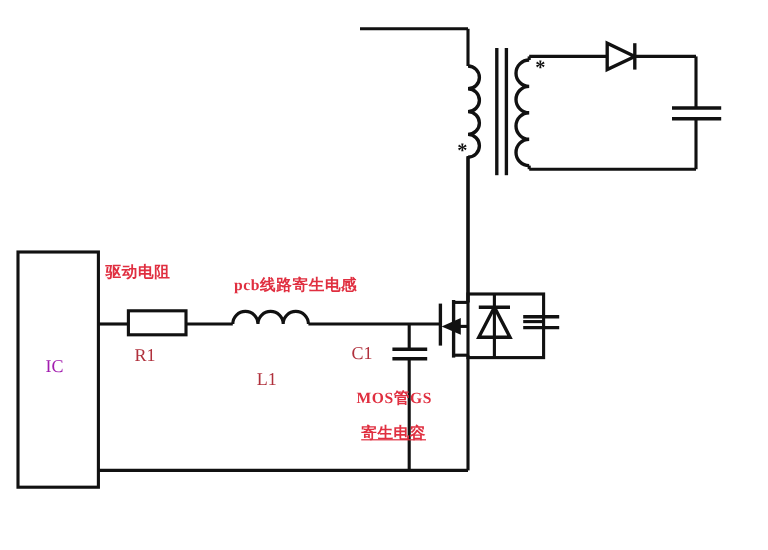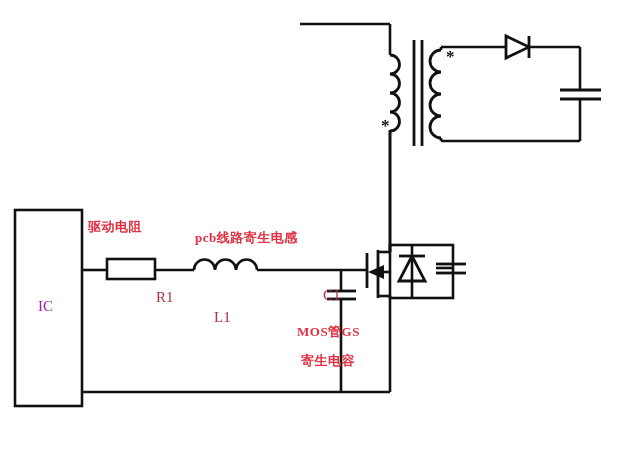--- a/index.html
+++ b/index.html
@@ -113,29 +113,29 @@
     <line x1="580" y1="47" x2="580" y2="90" stroke="#111111" stroke-width="2.6"></line>
     <line x1="560" y1="90" x2="601" y2="90" stroke="#111111" stroke-width="2.8"></line>
     <line x1="560" y1="99" x2="601" y2="99" stroke="#111111" stroke-width="2.8"></line>
     <line x1="580" y1="99" x2="580" y2="141" stroke="#111111" stroke-width="2.6"></line>
   </svg>
 
   <div class="lbl lbl-ic" style="left:38px;top:299px;">IC</div>
 
   <div class="lbl lbl-cn" style="left:88px;top:220px;">驱动电阻</div>
 
-  <div class="lbl lbl-ref" style="left:112px;top:290px;margin-left:44px;">R1</div>
+  <div class="lbl lbl-ref" style="left:112px;top:290px;">R1</div>
 
   <div class="lbl lbl-cn" style="left:195px;top:231px;">pcb线路寄生电感</div>
 
   <div class="lbl lbl-ref" style="left:214px;top:290px;margin-top:20px;">L1</div>
 
-  <div class="lbl lbl-ref" style="left:293px;top:288px;margin-left:30px;">C1</div>
+  <div class="lbl lbl-ref" style="left:293px;top:288px;">C1</div>
 
   <div class="lbl lbl-cn" style="left:297px;top:325px;text-align:right;">MOS管GS</div>
 
-  <div class="lbl lbl-cn" style="left:301px;top:354px;">寄生电容</div>
+  <div class="lbl lbl-cn" style="left:301px;top:354px;text-decoration:underline;">寄生电容</div>
 
   <div class="lbl" style="left:381px;top:117px;color:#111111;font-size:17px;font-weight:bold;">*</div>
 
   <div class="lbl" style="left:446px;top:48px;color:#111111;font-size:17px;font-weight:bold;">*</div>
 
 </div>
 
 </body></html>

